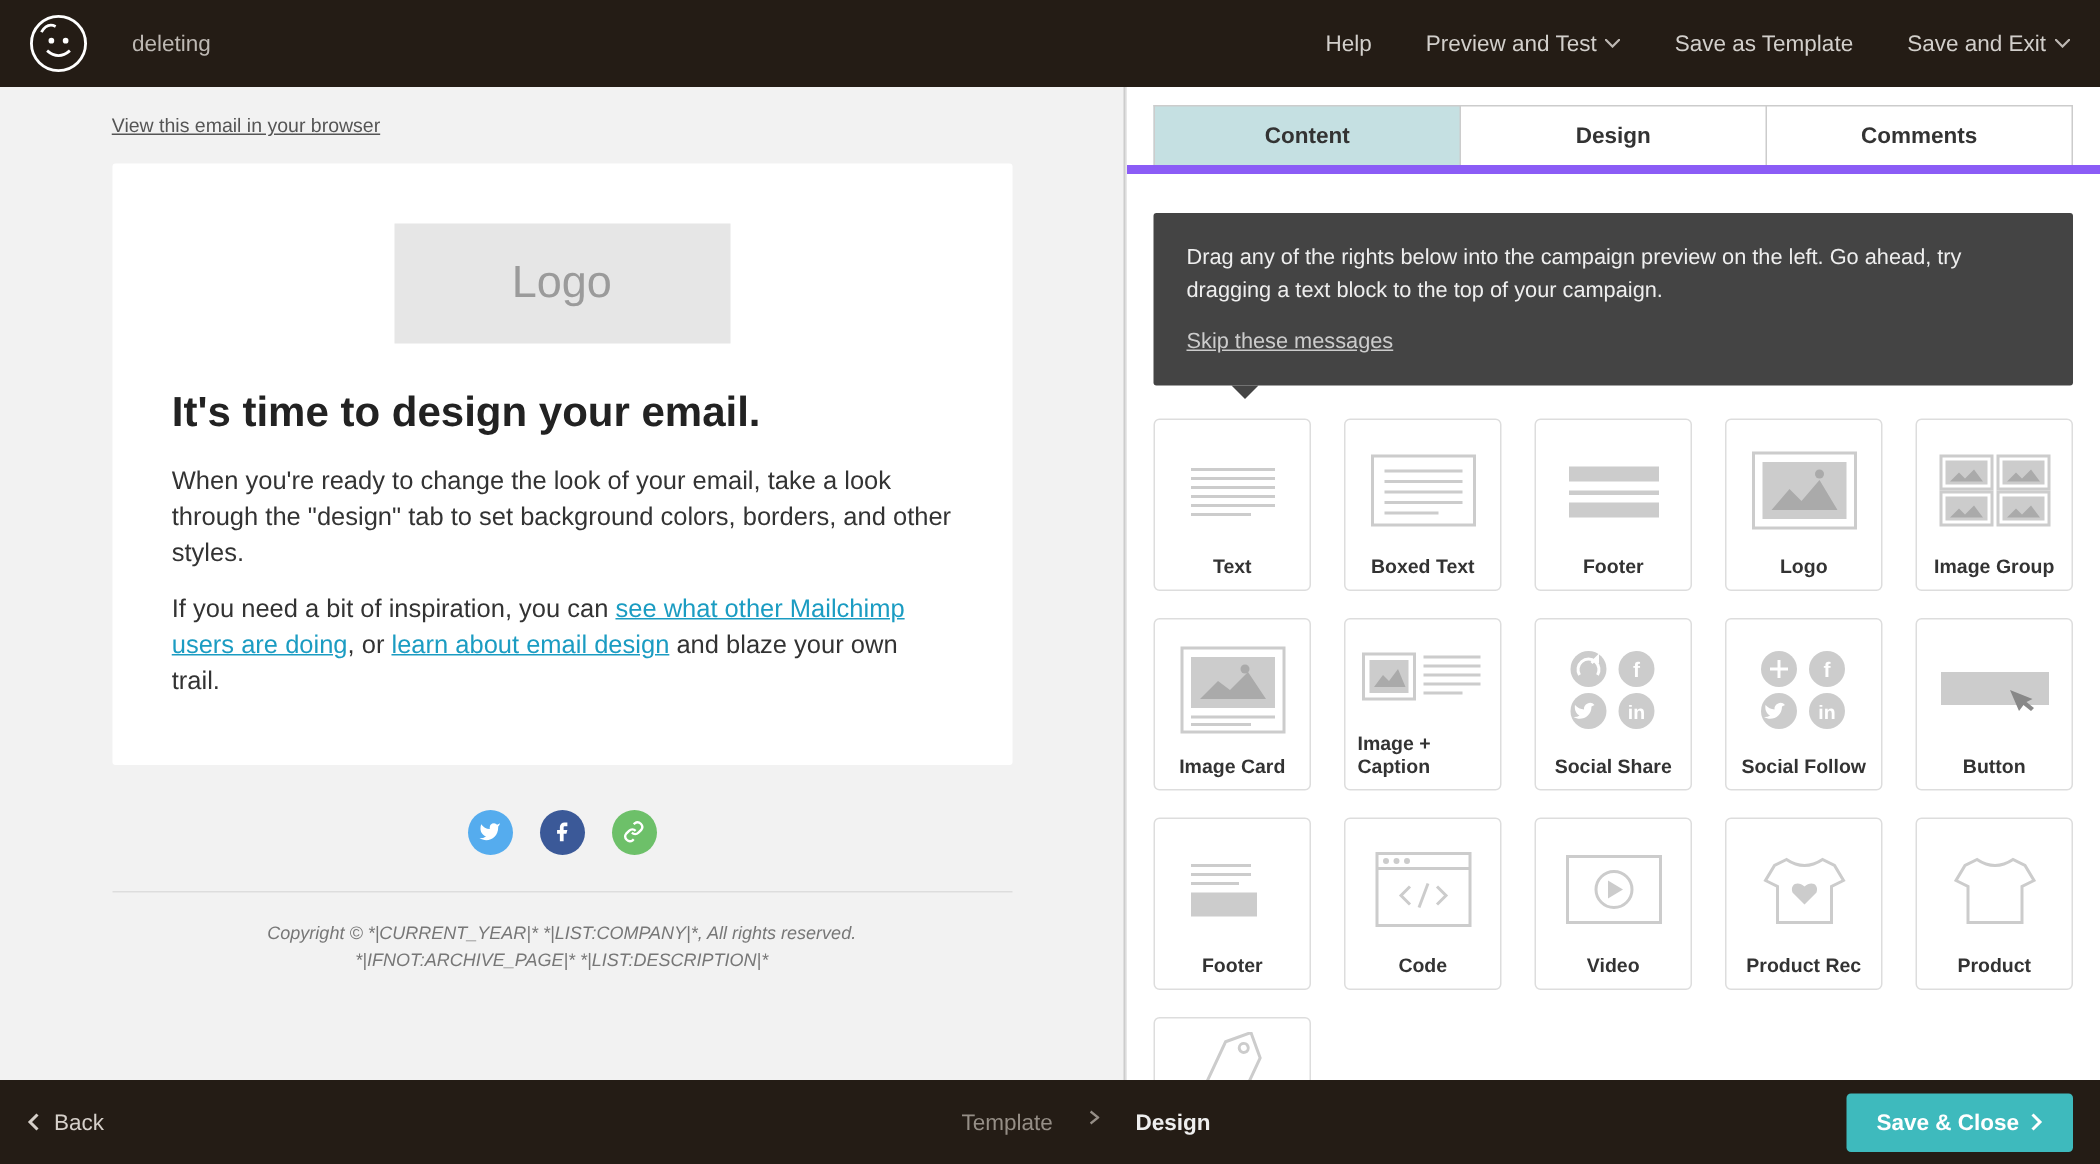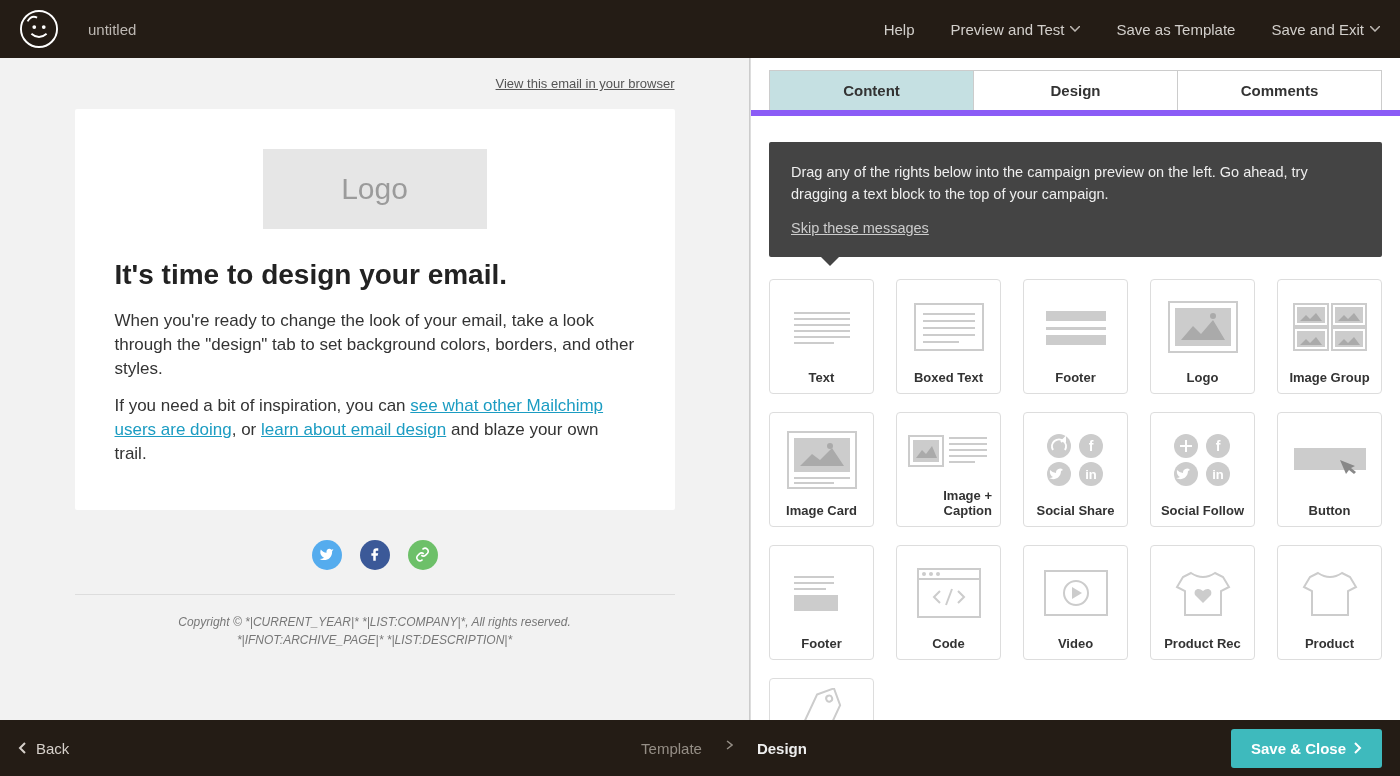--- a/index.html
+++ b/index.html
@@ -12,21 +12,21 @@
   .topbar .title { color: #bdb8b3; font-size: 15px; flex: 1; }
   .topbar .nav-items { display: flex; gap: 36px; align-items: center; }
   .topbar .nav-item { font-size: 15px; color: #d2cfcb; cursor: pointer; display: flex; align-items: center; gap: 6px; }
 
   
   .main { display: flex; flex: 1; overflow: hidden; }
 
   
   .preview { flex: 1; overflow-y: auto; border-right: 1px solid #ccc; }
   .preview-inner { max-width: 600px; margin: 0 auto; padding: 18px 0 40px 0; }
-  .view-link { display: block; text-align: right; font-size: 13px; color: #555; text-decoration: underline; margin-bottom: 18px; }
+  .view-link { display: block; text-align: left; font-size: 13px; color: #555; text-decoration: underline; margin-bottom: 18px; }
   .email-card { background: #fff; border-radius: 2px; padding: 40px 40px 30px 40px; }
   .logo-placeholder { background: #e6e6e6; color: #9b9b9b; font-size: 30px; font-weight: 500; width: 224px; height: 80px; margin: 0 auto 30px auto; display: flex; align-items: center; justify-content: center; }
   .email-card h1 { font-size: 28px; font-weight: 700; color: #222; margin-bottom: 18px; }
   .email-card p { font-size: 17px; color: #333; line-height: 1.4; margin-bottom: 14px; }
   .email-card a { color: #1b9cc2; text-decoration: underline; }
   .social-row { display: flex; justify-content: center; gap: 18px; margin: 30px 0 24px 0; }
   .social-icon { width: 30px; height: 30px; border-radius: 50%; display: flex; align-items: center; justify-content: center; }
   .hr { border-top: 1px solid #ddd; margin: 0 0 18px 0; }
   .footer-text { font-size: 12px; color: #777; text-align: center; font-style: italic; line-height: 1.5; }
 
@@ -35,21 +35,21 @@
   .sidebar-tabs { display: flex; border-bottom: 6px solid #8b5cf6; padding: 12px 18px 0 18px; gap: 0; }
   .sidebar-tab { flex: 1; text-align: center; padding: 11px 0; font-size: 15px; font-weight: 600; color: #333; border: 1px solid #ccc; border-bottom: none; cursor: pointer; background: #fff; }
   .sidebar-tab.active { background: #c5e0e2; }
   .sidebar-tab:not(:first-child) { border-left: none; }
 
   .tip-box { background: #444; color: #eee; margin: 26px 18px 14px 18px; padding: 20px 22px; position: relative; border-radius: 2px; }
   .tip-box p { font-size: 14.5px; line-height: 1.5; }
   .tip-box .skip { display: inline-block; margin-top: 14px; color: #ccc; text-decoration: underline; cursor: pointer; font-size: 14.5px; }
   .tip-arrow { position: absolute; bottom: -9px; left: 52px; width: 0; height: 0; border-left: 9px solid transparent; border-right: 9px solid transparent; border-top: 9px solid #444; }
 
-  .blocks-grid { padding: 8px 18px 20px 18px; display: grid; grid-template-columns: repeat(5, 1fr); gap: 18px 22px; text-align: right; }
+  .blocks-grid { padding: 8px 18px 20px 18px; display: grid; grid-template-columns: repeat(5, 1fr); gap: 18px 22px; }
   .block-card { border: 1px solid #ddd; border-radius: 4px; background: #fff; height: 115px; display: flex; flex-direction: column; align-items: center; justify-content: center; cursor: grab; padding: 8px; }
   .block-card .block-icon { flex: 1; display: flex; align-items: center; justify-content: center; width: 100%; }
   .block-label { font-size: 13px; font-weight: 600; color: #333; padding-top: 4px; }
 
   
   .bottombar { background: #241c15; color: #e7e3de; height: 56px; display: flex; align-items: center; padding: 0 18px; }
   .bottombar .back { display: flex; align-items: center; gap: 10px; font-size: 15px; cursor: pointer; color: #d6d0ca; }
   .bottombar .breadcrumb { position: absolute; left: 50%; transform: translateX(-50%); display: flex; align-items: flex-start; gap: 24px; font-size: 15px; margin-left: 24px; }
   .bottombar .breadcrumb .crumb-muted { color: #958e86; }
   .bottombar .breadcrumb .crumb-current { color: #eee; font-weight: 600; }
@@ -62,21 +62,21 @@
 <div class="topbar">
   <div class="logo">
     <svg viewBox="0 0 40 40" width="38" height="38">
         <circle cx="20" cy="20" r="19" fill="none" stroke="#fff" stroke-width="2"></circle>
         <circle cx="15" cy="18" r="2" fill="#fff"></circle>
         <circle cx="25" cy="18" r="2" fill="#fff"></circle>
         <path d="M 12 25 Q 20 32 28 25" stroke="#fff" stroke-width="2" fill="none"></path>
         <path d="M 8 12 Q 12 5 18 8" stroke="#fff" stroke-width="2" fill="none"></path>
       </svg>
   </div>
-  <div class="title">untitled</div>
+  <div class="title">deleting</div>
   <div class="nav-items">
     <div class="nav-item">Help</div>
     <div class="nav-item">
       <span>Preview and Test</span>
       <svg width="10" height="6">
           <path d="M0 0 L5 5 L10 0" stroke="#bdb8b3" fill="none" stroke-width="1.5"></path>
         </svg>
     </div>
     <div class="nav-item">Save as Template</div>
     <div class="nav-item">

